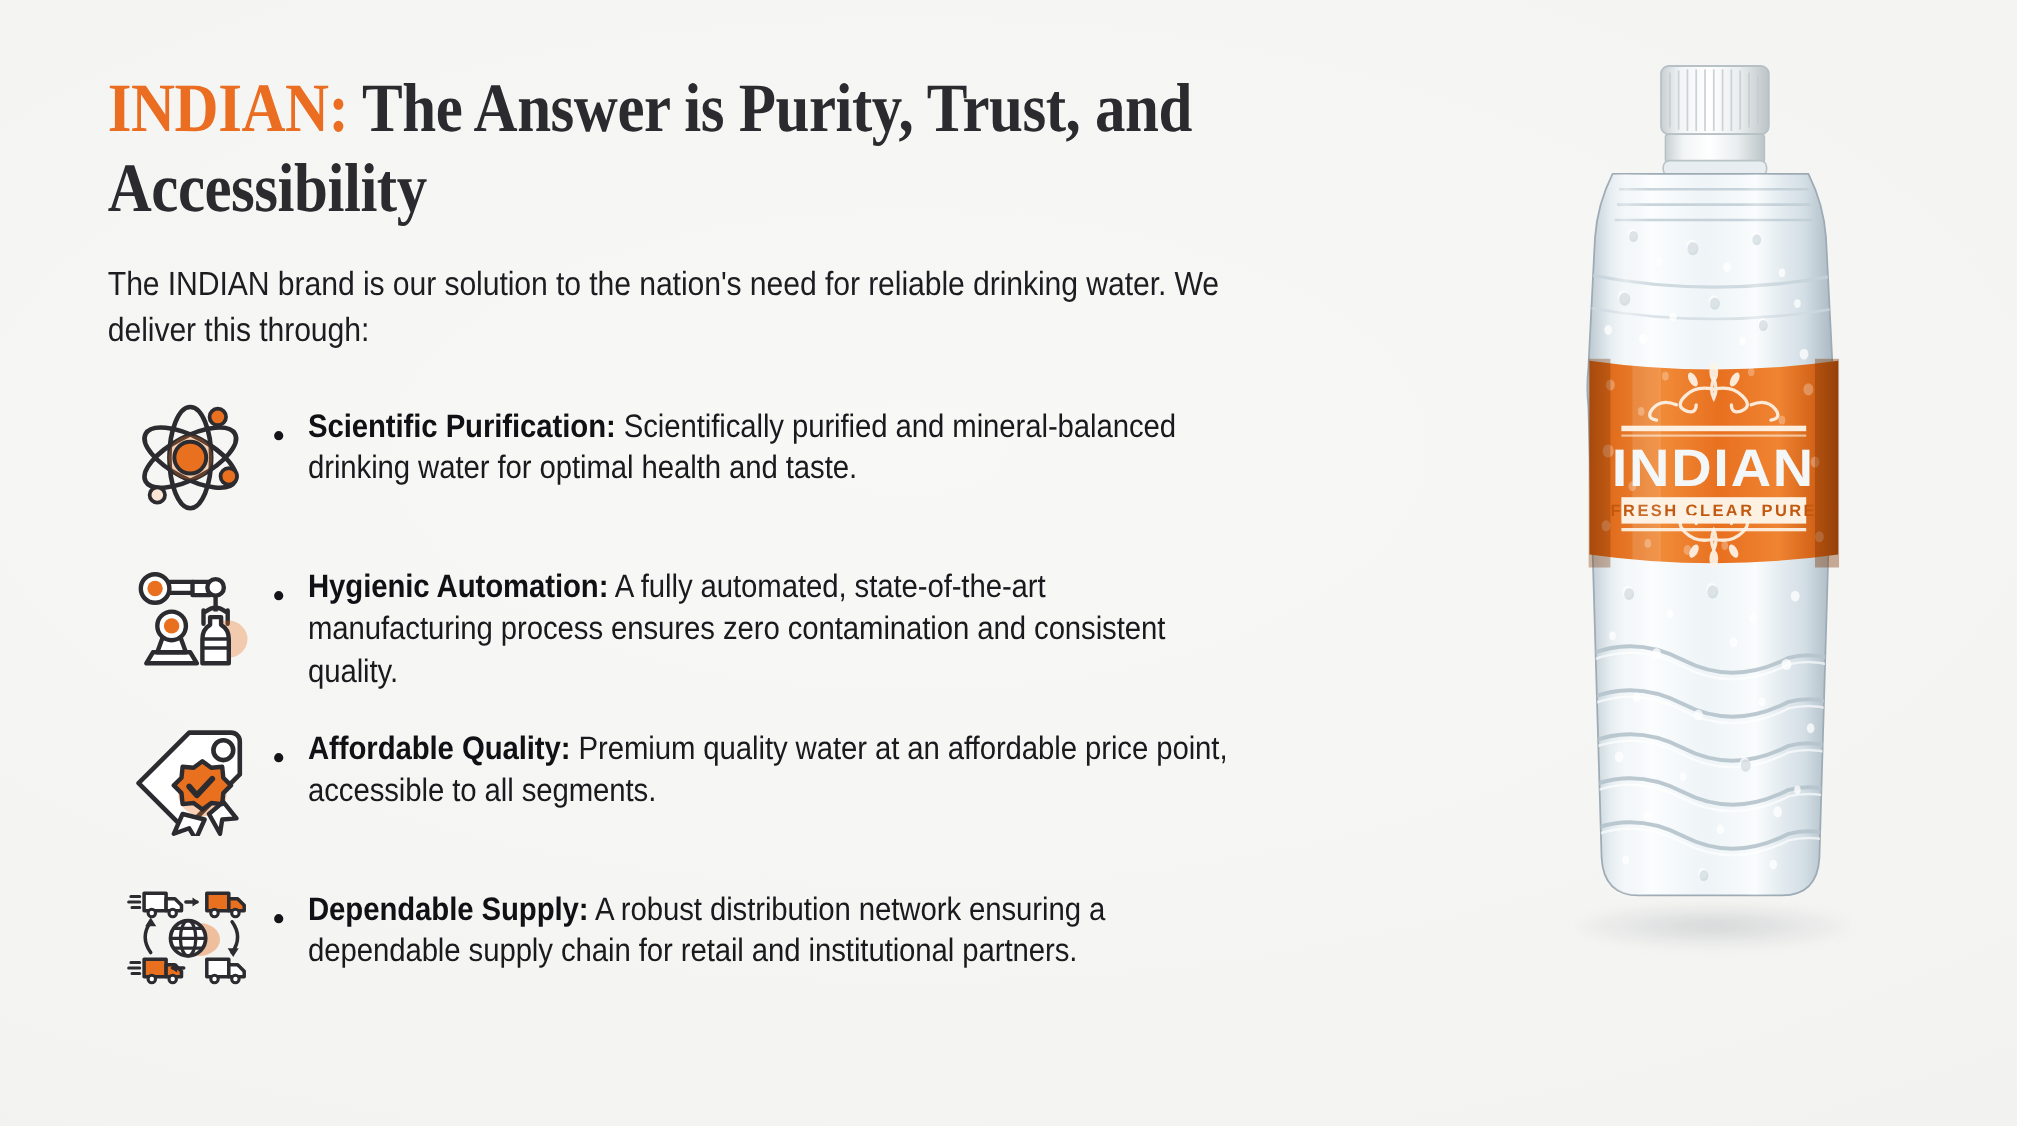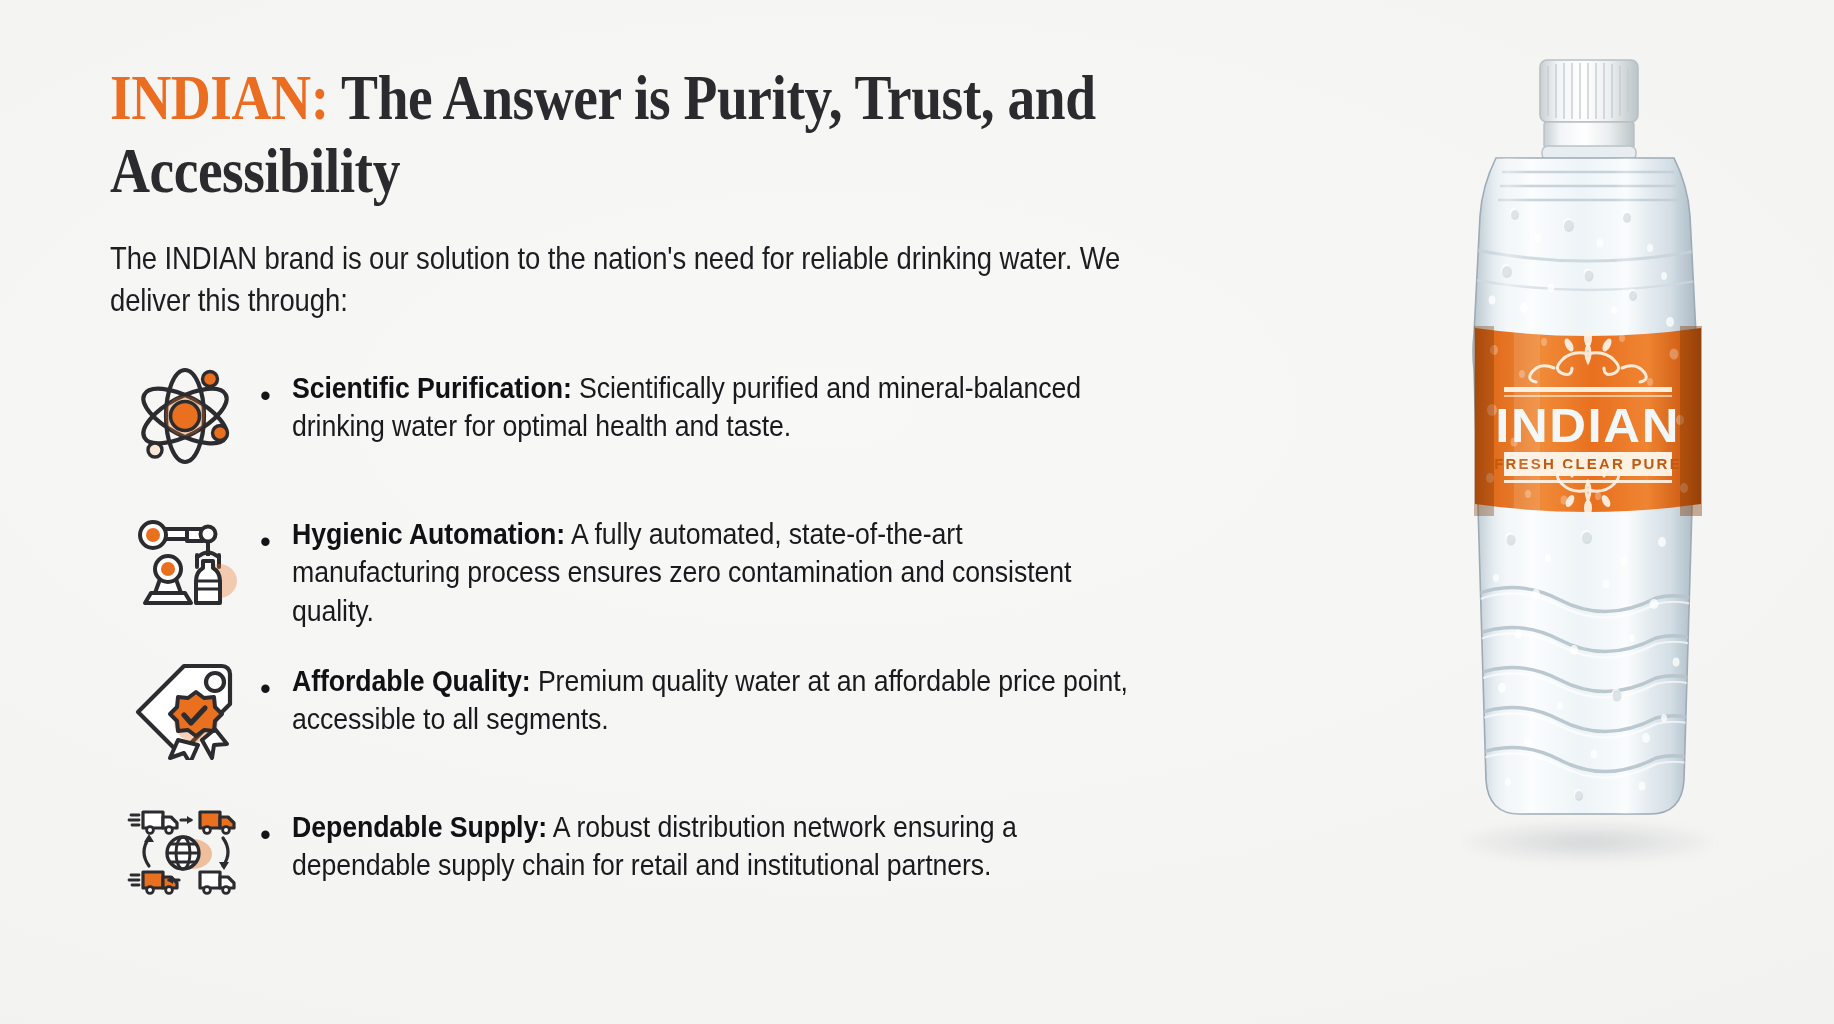--- a/index.html
+++ b/index.html
@@ -12,21 +12,21 @@
   }
   .slide {
     position:absolute; inset:0;
     background:
       radial-gradient(ellipse 120% 100% at 45% 40%, #f8f8f6 0%, #f4f4f2 55%, #f0f0ee 100%);
   }
 
   
   .content {
     position:absolute;
-    left:110px; top:62px;
+    left:98px; top:62px;
     width:1075px;
   }
 
   .headline {
     font-family:"Liberation Serif", serif;
     font-weight:700;
     font-size:63px;
     line-height:1.16;
     letter-spacing:-0.5px;
     color:#2b2b2f;
@@ -91,21 +91,21 @@
   .feat-text b { font-weight:700; color:#111115; }
 
   
   .f1 { margin-bottom:28px; }
   .f2 { margin-bottom:26px; }
   .f3 { margin-bottom:28px; }
 
   
   .bottle-wrap {
     position:absolute;
-    left:1418px; top:38px;
+    left:1388px; top:38px;
     width:340px; height:820px;
   }
   .bottle-shadow {
     position:absolute;
     left:44px; bottom:-4px;
     width:250px; height:40px;
     background:radial-gradient(ellipse at center, rgba(130,140,150,0.28) 0%, rgba(130,140,150,0.10) 50%, rgba(130,140,150,0) 75%);
     filter:blur(5px);
   }
   .bottle { position:absolute; inset:0; }

